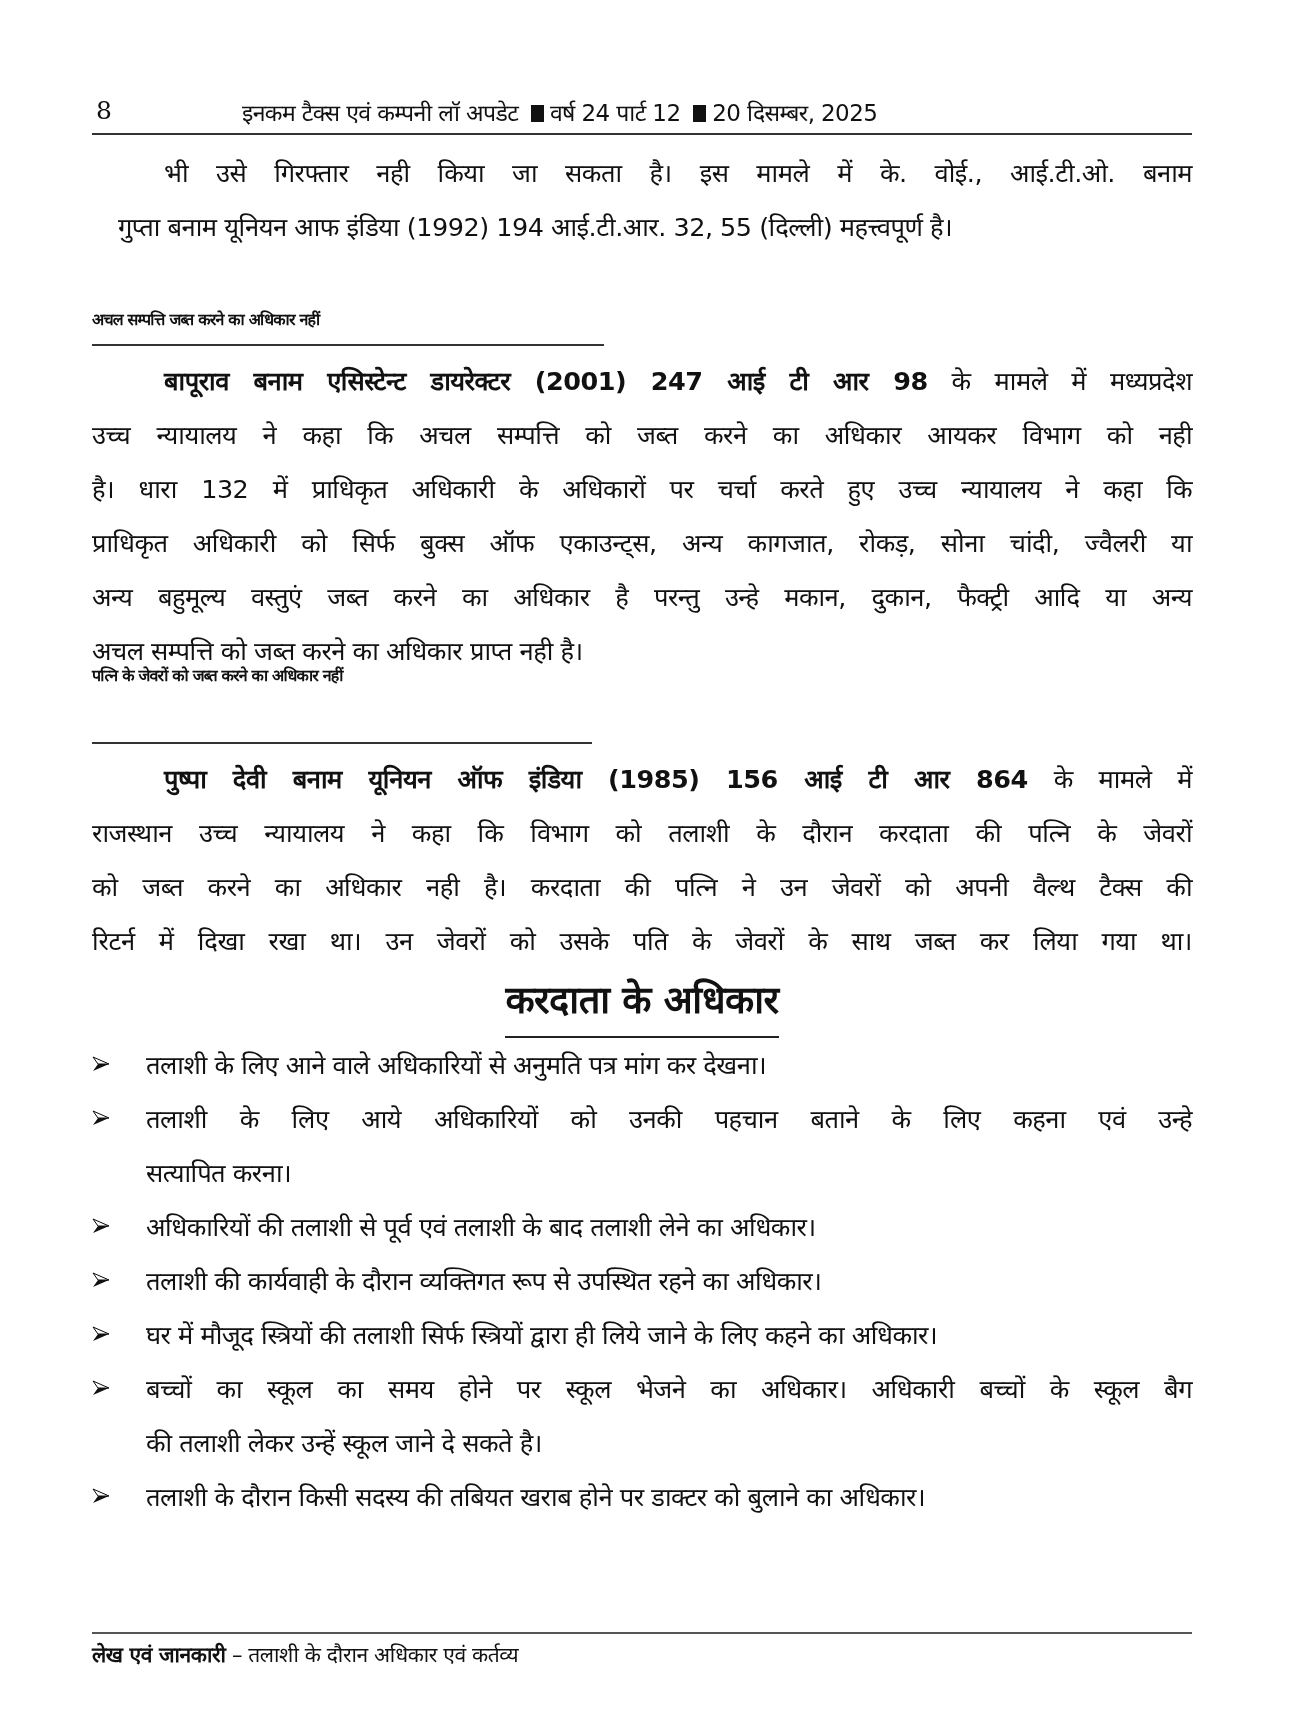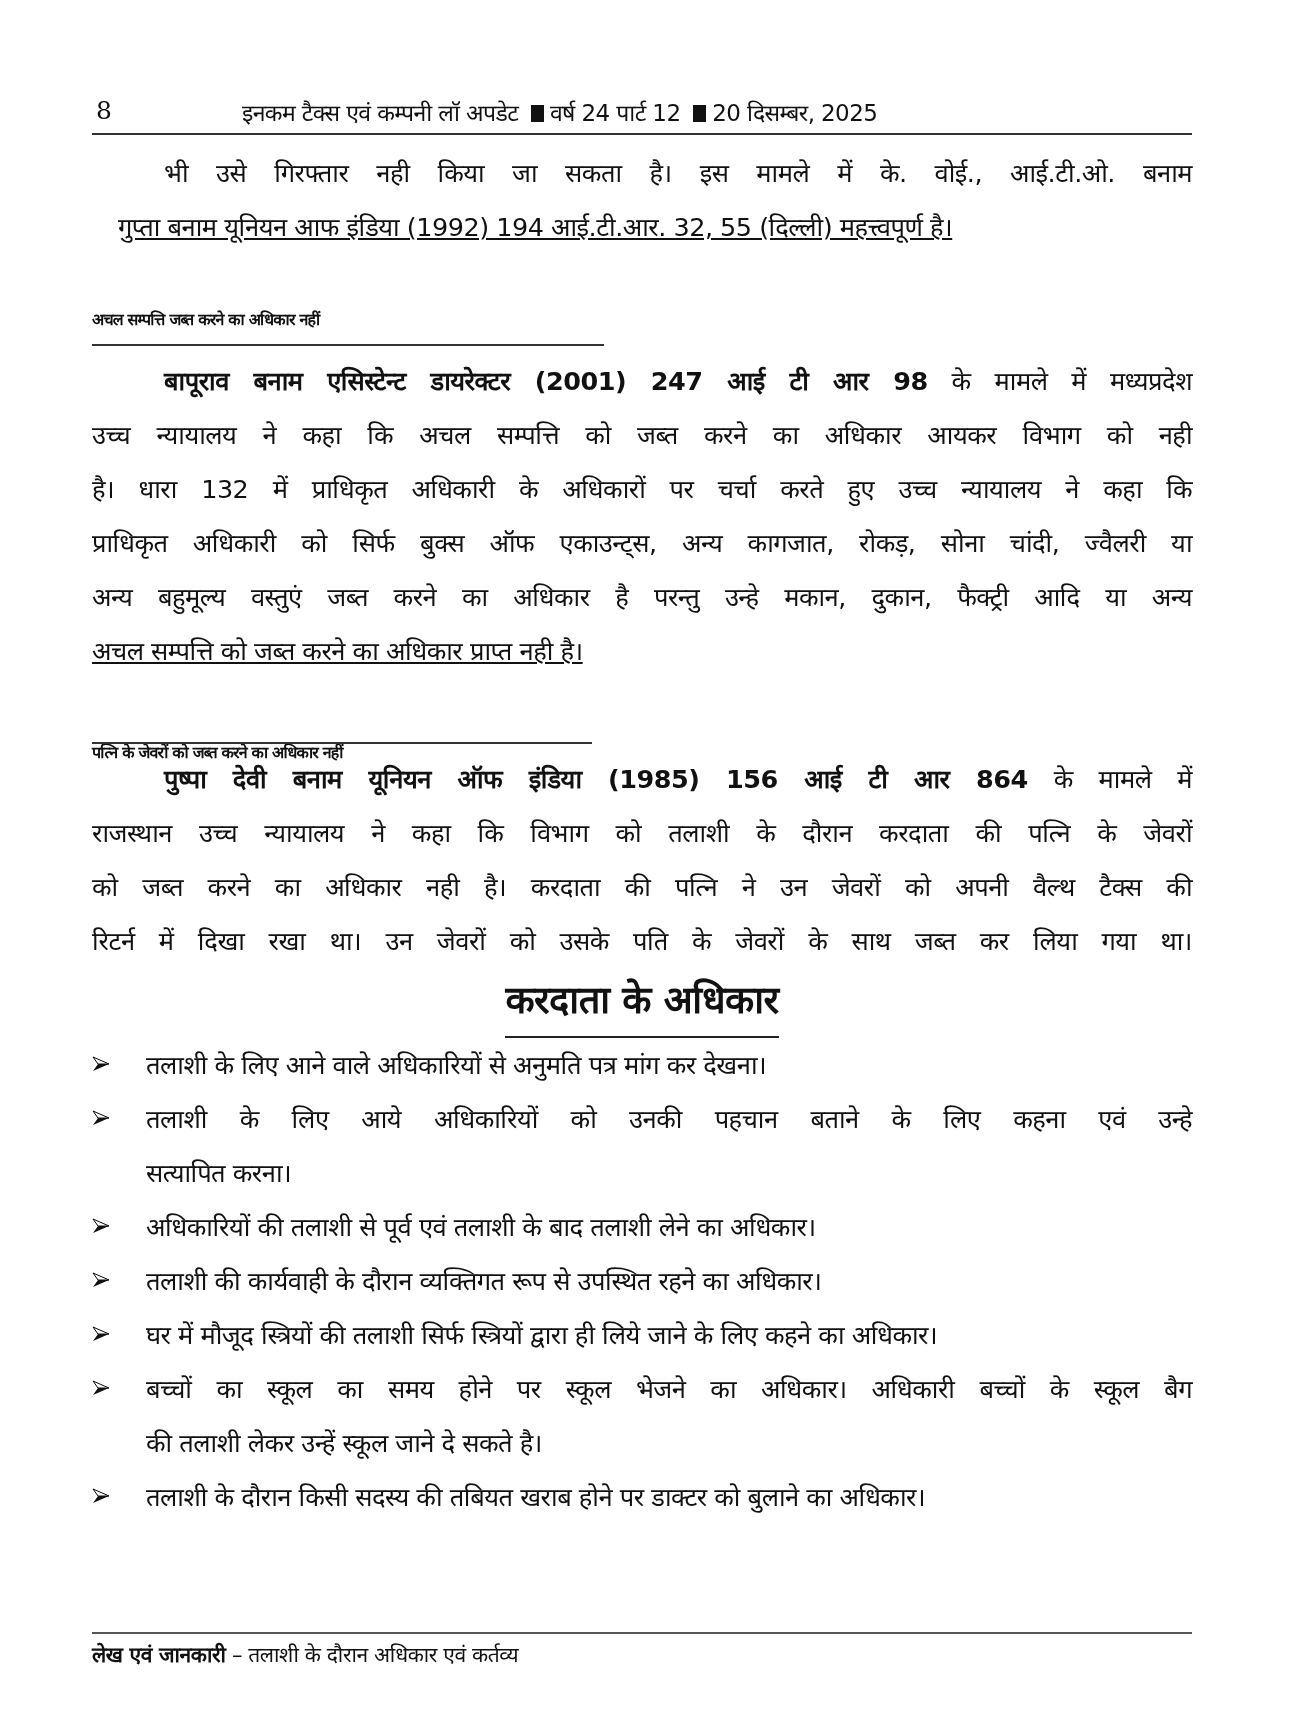--- a/index.html
+++ b/index.html
@@ -11,21 +11,21 @@
   .page { position: absolute; left: 92px; top: 0; width: 1100px; }
 
   .header { position: absolute; left: 0; top: 96px; width: 1100px; height: 36px; }
   .page-number { position: absolute; left: 4px; top: 0; font-family: "DejaVu Serif", serif; font-size: 25px; }
   .running-title { position: absolute; left: 150px; top: 0; font-size: 23px; letter-spacing: -0.6px; white-space: nowrap; }
   .square { display: inline-block; width: 13px; height: 17px; background: #111; margin: 0 6px; vertical-align: -1px; }
   .header-rule { position: absolute; left: 0; top: 133px; width: 1100px; height: 2px; background: #333; }
 
   .para { position: absolute; left: 0; width: 1100px; font-size: 25.5px; line-height: 54px; text-align: justify; letter-spacing: -0.5px; }
   .para .line { display: block; text-align: justify; text-align-last: justify; white-space: nowrap; }
-  .para .line.last { text-align-last: left; text-decoration: underline; }
+  .para .line.last { text-align-last: left; }
   .indent { padding-left: 72px; }
   .bold { font-weight: bold; }
 
   .section-head { position: absolute; left: 0; font-size: 16px; font-weight: bold; letter-spacing: -0.8px; white-space: nowrap; }
   .section-rule { position: absolute; left: 0; height: 2px; background: #333; }
 
   .big-heading { position: absolute; left: 0; width: 1100px; text-align: center; font-size: 38px; font-weight: bold; letter-spacing: -0.5px; }
   .big-heading span { border-bottom: 2px solid #222; padding-bottom: 14px; }
 
   .bullets { position: absolute; left: 0; top: 1038px; width: 1100px; font-size: 25.5px; letter-spacing: -0.5px; }
@@ -64,21 +64,21 @@
 
   <div class="para" style="top:354px">
     <span class="line indent"><span class="bold">बापूराव बनाम एसिस्टेन्ट डायरेक्टर (2001) 247 आई टी आर 98</span><span> के मामले में मध्यप्रदेश</span></span>
     <span class="line">उच्च न्यायालय ने कहा कि अचल सम्पत्ति को जब्त करने का अधिकार आयकर विभाग को नही</span>
     <span class="line">है। धारा 132 में प्राधिकृत अधिकारी के अधिकारों पर चर्चा करते हुए उच्च न्यायालय ने कहा कि</span>
     <span class="line">प्राधिकृत अधिकारी को सिर्फ बुक्स ऑफ एकाउन्ट्स, अन्य कागजात, रोकड़, सोना चांदी, ज्वैलरी या</span>
     <span class="line">अन्य बहुमूल्य वस्तुएं जब्त करने का अधिकार है परन्तु उन्हे मकान, दुकान, फैक्ट्री आदि या अन्य</span>
     <span class="line last">अचल सम्पत्ति को जब्त करने का अधिकार प्राप्त नही है।</span>
   </div>
 
-  <div class="section-head" style="top:741px">पत्नि के जेवरों को जब्त करने का अधिकार नहीं</div>
+  <div class="section-head" style="top:664px">पत्नि के जेवरों को जब्त करने का अधिकार नहीं</div>
   <div class="section-rule" style="top:742px;width:500px"></div>
 
   <div class="para" style="top:752px">
     <span class="line indent"><span class="bold">पुष्पा देवी बनाम यूनियन ऑफ इंडिया (1985) 156 आई टी आर 864</span><span> के मामले में</span></span>
     <span class="line">राजस्थान उच्च न्यायालय ने कहा कि विभाग को तलाशी के दौरान करदाता की पत्नि के जेवरों</span>
     <span class="line">को जब्त करने का अधिकार नही है। करदाता की पत्नि ने उन जेवरों को अपनी वैल्थ टैक्स की</span>
     <span class="line">रिटर्न में दिखा रखा था। उन जेवरों को उसके पति के जेवरों के साथ जब्त कर लिया गया था।</span>
   </div>
 
   <div class="big-heading" style="top:972px">

